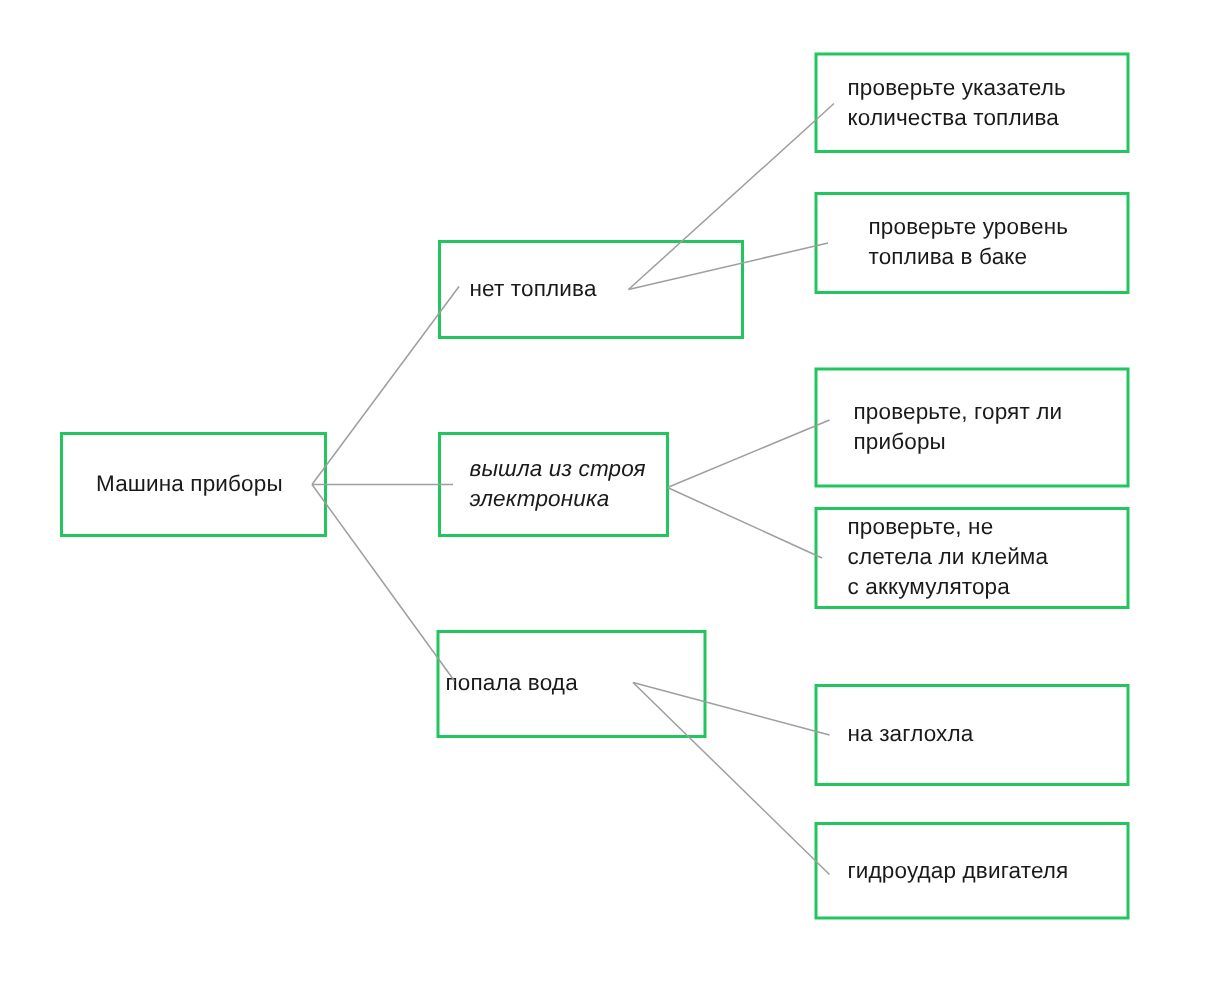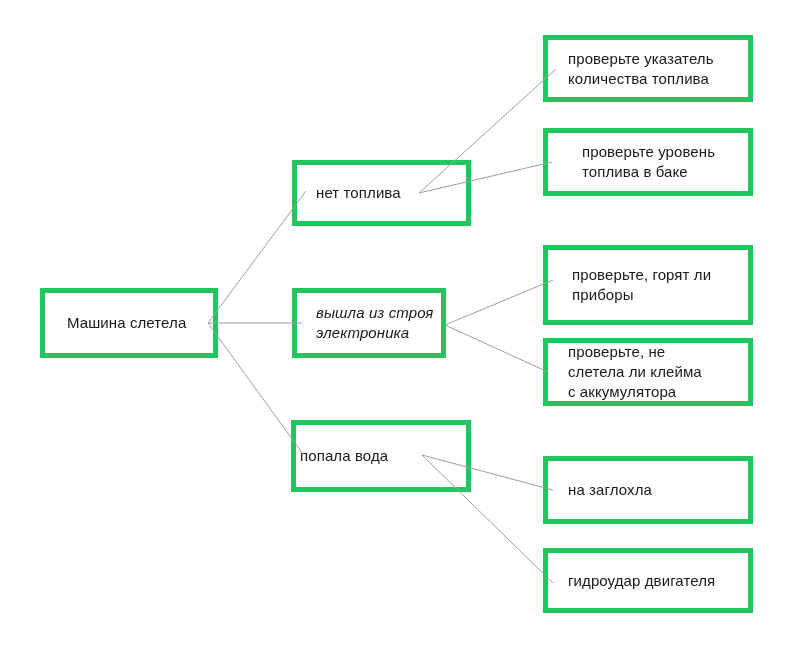--- a/index.html
+++ b/index.html
@@ -12,33 +12,33 @@
     width: 812px;
     height: 656px;
     background: #ffffff;
     font-family: "Liberation Sans", "DejaVu Sans", sans-serif;
     color: #1a1a1a;
     overflow: hidden;
   }
   .node {
     position: absolute;
     box-sizing: border-box;
-    border: 5px solid #22c55e;
+    border: 2px solid #22c55e;
     background: transparent;
     display: flex;
     align-items: center;
     font-size: 15px;
     line-height: 20px;
     white-space: pre-line;
     letter-spacing: 0.1px;
   }
   
   .n-root       { left: 40px;  top: 288px; width: 178px; height: 70px; padding-left: 22px; }
   
-  .n-no-fuel    { left: 292px; top: 160px; width: 179px; height: 66px; padding-left: 19px; }
+  .n-no-fuel    { left: 292px; top: 160px; width: 204px; height: 66px; padding-left: 19px; }
   .n-electro    { left: 292px; top: 288px; width: 154px; height: 70px; padding-left: 19px; font-style: italic; }
   .n-water      { left: 291px; top: 420px; width: 180px; height: 72px; padding-left: 4px; }
   
   .n-leaf       { left: 543px; width: 210px; padding-left: 20px; }
   .n-gauge      { top: 35px;  height: 67px; }
   .n-tank       { top: 128px; height: 68px; padding-left: 34px; }
   .n-dash       { top: 245px; height: 80px; padding-left: 24px; }
   .n-battery    { top: 338px; height: 68px; }
   .n-sensors    { top: 456px; height: 68px; }
   .n-hydro      { top: 548px; height: 65px; }
@@ -51,21 +51,21 @@
   }
   #edges line {
     stroke-width: 1;
   }
 </style>
 </head>
 <body>
 
 <div id="canvas">
 
-  <div class="node n-root">Машина слетела</div>
+  <div class="node n-root">Машина приборы</div>
 
   <div class="node n-no-fuel">нет топлива</div>
 
   <div class="node n-electro">вышла из строя
 электроника</div>
 
   <div class="node n-water">попала вода</div>
 
   <div class="node n-leaf n-gauge">проверьте указатель
 количества топлива</div>

